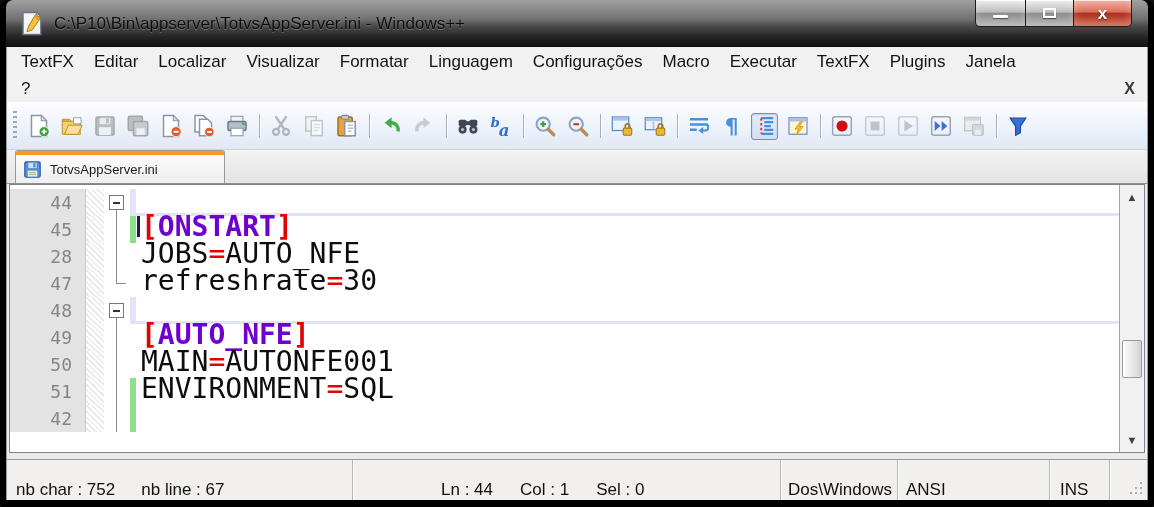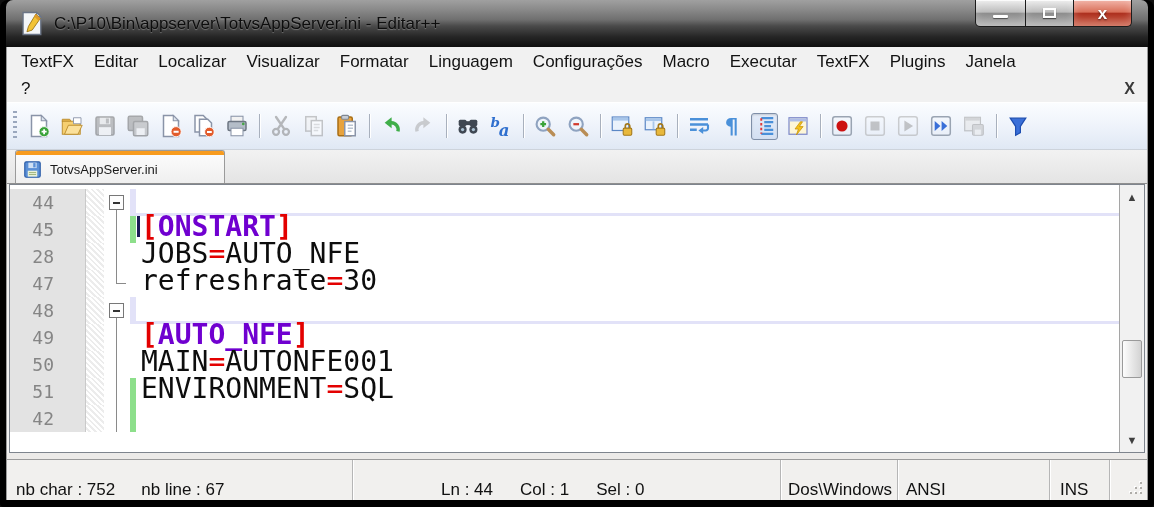--- a/index.html
+++ b/index.html
@@ -37,21 +37,21 @@
   .tabbar{height:34px;flex:none;background:linear-gradient(#f2f2f2,#e4e4e4);border-bottom:1px solid #8f8f8f;display:flex;align-items:flex-end;padding-left:8px;}
   .tab{width:210px;height:33px;border:1px solid #9a9a9a;border-bottom:none;border-radius:3px 3px 0 0;background:linear-gradient(#fdfdfd,#efefef);display:flex;flex-direction:column;}
   .tab-accent{height:4px;background:#f79b1e;border-radius:2px 2px 0 0;flex:none;}
   .tab-body{flex:1;display:flex;align-items:center;padding-left:7px;}
   .tab-ico,.tab-ico svg{width:19px;height:19px;display:block;flex:none;}
   .tab-label{font-size:13px;color:#1a1a1a;margin-left:8px;white-space:nowrap;}
   
   .editor{flex:1;margin:0 2px;border:1px solid #7e848d;background:#fff;display:flex;overflow:hidden;}
   .code-area{flex:1;display:flex;flex-direction:column;padding-top:4px;font-family:"DejaVu Sans Mono",monospace;overflow:hidden;background:#fff;}
   .row{height:27px;display:flex;flex:none;}
-  .ln{width:76px;flex:none;background:#e3e3e3;box-shadow:inset -1px 0 0 #c9c9c9;color:#858585;font-size:18px;line-height:27px;text-align:right;padding-right:32px;}
+  .ln{width:76px;flex:none;background:#e3e3e3;box-shadow:inset -1px 0 0 #c9c9c9;color:#858585;font-size:18px;line-height:27px;text-align:right;padding-right:14px;}
   .bm{width:18px;flex:none;background:repeating-linear-gradient(45deg,#ffffff 0 2px,#ececec 2px 4px);}
   .fold{width:26px;flex:none;background:#fff;position:relative;}
   .fbox{position:absolute;left:5px;top:6px;width:15px;height:15px;border:1px solid #777;background:#fdfdfd;}
   .fminus{position:absolute;left:3px;top:6px;width:7px;height:1.5px;background:#333;}
   .fstem{position:absolute;left:12px;top:21px;bottom:0;width:1px;background:#8a8a8a;}
   .fline{position:absolute;left:12px;top:0;bottom:0;width:1px;background:#8a8a8a;}
   .fline.half{bottom:auto;height:14px;}
   .ftick{position:absolute;left:12px;top:13px;width:10px;height:1px;background:#8a8a8a;}
   .chg{width:6px;flex:none;background:transparent;}
   .chg.changed{background:#8ddf8b;}
@@ -90,21 +90,21 @@
 
     <div class="titlebar">
       <span class="npp-ico">
         <svg viewBox="0 0 16 16" width="27" height="27">
           <path d="M3 1.5h8l2.5 2.5v10.5H3z" fill="#f4f6f8" stroke="#6a7486" stroke-width=".8"></path>
           <path d="M11 1.5 13.5 4H11z" fill="#d7dde6" stroke="#6a7486" stroke-width=".6"></path>
           <path d="M10.6 2.4 13.2 5 8.4 11.9l-3.1 1 .9-3.2z" fill="#f2c335" stroke="#96700e" stroke-width=".5"></path>
           <path d="M10.6 2.4 13.2 5l-1 1.4-2.6-2.6z" fill="#e09a28"></path>
         </svg>
       </span>
-      <span class="title-text">C:\P10\Bin\appserver\TotvsAppServer.ini - Editar++</span>
+      <span class="title-text">C:\P10\Bin\appserver\TotvsAppServer.ini - Windows++</span>
       <div class="winbtns">
         <div class="wbtn min">
             <span class="glyph-min"></span>
           </div>
         <div class="wbtn max">
             <span class="glyph-max"></span>
           </div>
         <div class="wbtn close">
             <span class="glyph-x">x</span>
           </div>

